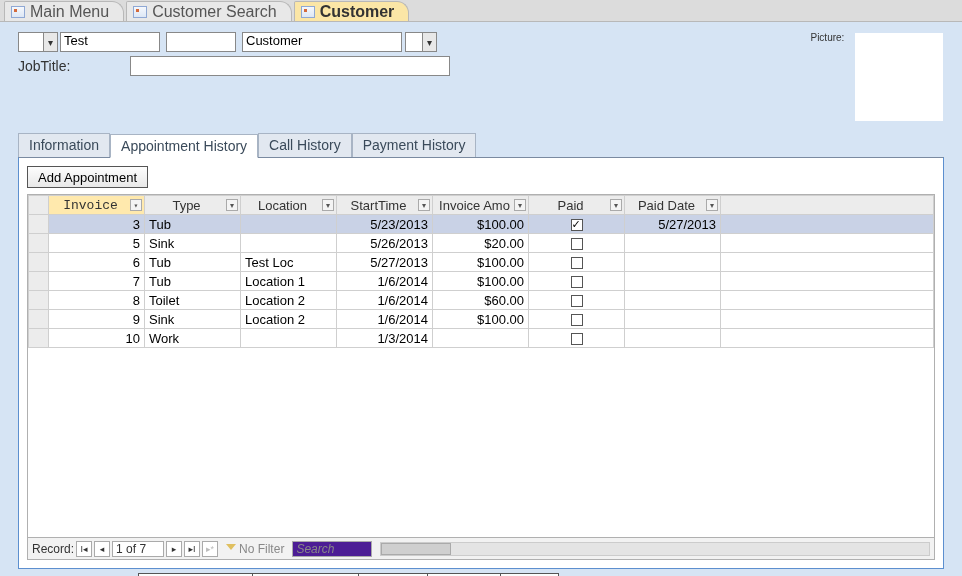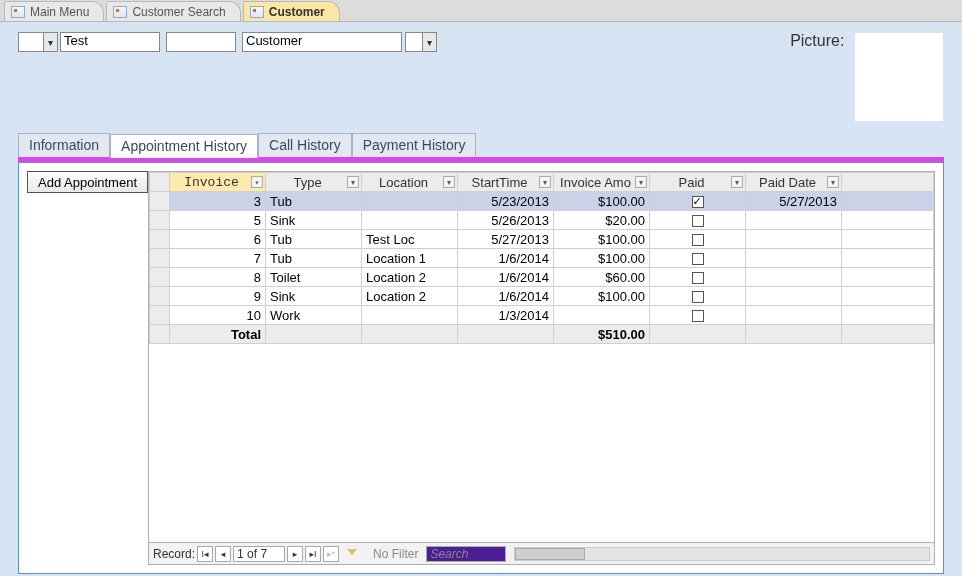--- a/index.html
+++ b/index.html
@@ -1,43 +1,43 @@
 <!DOCTYPE html>
 <html><head>
 <meta charset="utf-8">
 <style>
 * { box-sizing: border-box; margin: 0; padding: 0; }
 body { font-family: "Segoe UI", Tahoma, sans-serif; font-size: 13px; background: #fff; width: 962px; height: 576px; overflow: hidden; position: relative; }
 
 
 .app-tabs { display: flex; align-items: flex-end; height: 22px; background: #dcdcdc; border-bottom: 1px solid #b8b8b8; padding-left: 4px; }
-.app-tab { display: flex; align-items: center; height: 20px; padding: 0 14px 0 6px; border: 1px solid #b8b8b8; border-bottom: none; margin-right: 2px; background: #e8e8e8; color: #555; border-radius: 2px 12px 0 0; font-size: 12px; cursor: default; }
+.app-tab { display: flex; align-items: center; height: 20px; padding: 0 14px 0 6px; border: 1px solid #b8b8b8; border-bottom: none; margin-right: 2px; background: #e8e8e8; color: #555; border-radius: 2px 12px 0 0; font-size: 16px; cursor: default; }
 .app-tab.active { background: #fbe6a6; color: #333; font-weight: bold; }
 .tab-icon { width: 14px; height: 12px; border: 1px solid #8fa8d4; background: linear-gradient(#f5f8fd,#dde7f5); margin-right: 5px; position: relative; }
 .tab-icon::before { content:""; position:absolute; left:2px; top:2px; width:3px; height:3px; background:#d46a3c; }
 
 
 .form-area { background: #d6e4f4; padding: 10px 18px 4px 18px; height: 554px; }
 .top-row { display: flex; align-items: flex-start; }
 .top-left { flex: 1; }
 .field-row { display: flex; align-items: center; margin-bottom: 4px; }
 .combo { height: 20px; border: 1px solid #888; background: #fff; display: inline-flex; align-items: center; font-size: 13px; }
 .combo .arrow { width: 14px; height: 100%; background: #e8e8e8; border-left: 1px solid #888; display:flex; align-items:center; justify-content:center; font-size:10px; color:#333; }
 .txt-input { height: 20px; border: 1px solid #888; background: #fff; padding: 0 3px; font-size: 13px; }
 .lbl { font-size: 14px; color: #333; margin-right: 6px; }
 .picture-box { margin-left: auto; text-align: left; }
-.picture-lbl { font-size: 16px; color: #333; display:inline-block; margin-right:6px; vertical-align:top; }
+.picture-lbl { font-size: 10px; color: #333; display:inline-block; margin-right:6px; vertical-align:top; }
 .picture-frame { display:inline-block; width: 90px; height: 90px; background: #fff; border: 1px solid #d6e4f4; }
 
 
 .tab-control { margin-top: 8px; }
-.tab-strip { display: flex; border-bottom: 6px solid #d946ef; text-align: center; }
+.tab-strip { display: flex; border-bottom: 1px solid #d946ef; text-align: center; }
 .inner-tab { padding: 3px 10px; border: 1px solid #a8b4c4; border-bottom: none; background: #e2e8f0; font-size: 14px; color: #3a4a5a; margin-right:0; }
 .inner-tab.active { background: #fff; position: relative; top: 1px; border-bottom: 1px solid #fff; }
-.tab-body { border: 1px solid #5c8fcf; border-top: 1px solid #7a8aa0; background: #fff; height: 412px; margin-top: -1px; padding: 8px; display:flex; flex-direction:row; }
+.tab-body { border: 1px solid #5c8fcf; border-top: 1px solid #7a8aa0; background: #fff; height: 412px; margin-top: -1px; padding: 8px; display:flex; flex-direction:column; }
 
 .btn { height: 22px; padding: 0 10px; border: 1px solid #555; background: linear-gradient(#fdfdfd,#e8e8e8); font-size: 13px; cursor: pointer; }
 .btn-row { margin-bottom: 6px; }
 
 
 .grid-wrap { flex:1; border: 1px solid #b0b0b0; background: #fff; display:flex; flex-direction:column; position:relative; }
 .grid-table { border-collapse: collapse; width: 100%; table-layout: fixed; font-size: 13px; }
 .grid-table th, .grid-table td { border: 1px solid #cfcfcf; height: 19px; padding: 0 4px; text-align: left; }
 .grid-table th { background: #ececec; font-weight: normal; color: #333; position:relative; padding-right:16px; }
 .grid-table th .hd { display:flex; justify-content:center; align-items:center; }
@@ -51,21 +51,21 @@
 .grid-table tr.selected td.col-rowsel { background:#f8d48a; }
 .grid-table tr.totals td { background:#ececec; font-weight:bold; }
 .chk { width: 12px; height: 12px; border: 1px solid #555; display: inline-block; vertical-align: middle; background:#fff; position:relative; }
 .chk.checked::after { content:"✓"; position:absolute; left:0; top:-2px; font-size:11px; color:#000; }
 .grid-filler { flex:1; background:#fff; }
 
 
 .rec-nav { height: 22px; border-top: 1px solid #b0b0b0; background: #f2f2f2; display:flex; align-items:center; font-size:12px; color:#333; padding:0 4px; gap:2px; }
 .rec-nav .nav-btn { width:16px; height:16px; border:1px solid #aaa; background:#fff; display:flex; align-items:center; justify-content:center; font-size:9px; cursor:pointer; }
 .rec-nav .rec-pos { width:52px; height:16px; border:1px solid #aaa; background:#fff; padding:0 3px; }
-.rec-nav .nofilter { color:#888; margin:16px 6px; display:flex; align-items:center; gap:16px;}
+.rec-nav .nofilter { color:#888; margin:16px 6px; display:flex; align-items:center; gap:3px;}
 .rec-nav .search { width:80px; height:16px; border:1px solid #aaa; background:#4c1d95; padding:0 3px; color:#888; font-style:italic; }
 .rec-nav .scroll { flex:1; height:14px; background:#e4e4e4; border:1px solid #ccc; margin-left:6px; position:relative; }
 .rec-nav .scroll::before { content:""; position:absolute; left:0; top:0; width:70px; height:100%; background:#cfcfcf; border:1px solid #aaa; box-sizing:border-box;}
 .funnel { width:10px; height:10px; display:inline-block; position:relative; }
 .funnel::before { content:""; position:absolute; left:0; top:0; border-left:5px solid transparent; border-right:5px solid transparent; border-top:6px solid #e0c060; }
 
 
 .action-bar { display:flex; margin-top:4px; margin-left:120px; }
 .action-bar .abtn { height:26px; padding:0 14px; border:1px solid #555; border-right:none; background:linear-gradient(#fdfdfd,#e4e4e4); font-size:14px; cursor:pointer; }
 .action-bar .abtn:last-child { border-right:1px solid #555; }
@@ -97,20 +97,24 @@
             <span class="arrow">▾</span>
           </div>
         <div class="txt-input" style="width:100px;margin-left:2px">Test</div>
         <div class="txt-input" style="width:70px;margin-left:6px"></div>
         <div class="txt-input" style="width:160px;margin-left:6px">Customer</div>
         <div class="combo" style="width:32px;margin-left:3px">
             <span style="flex:1"></span>
             <span class="arrow">▾</span>
           </div>
       </div>
+      <div class="field-row">
+        <span class="lbl">JobTitle:</span>
+        <div class="txt-input" style="width:320px;margin-left:54px"></div>
+      </div>
     </div>
     <div class="picture-box">
       <span class="picture-lbl">Picture:</span>
       <span class="picture-frame"></span>
     </div>
   </div>
 
   <div class="tab-control">
     <div class="tab-strip">
       <div class="inner-tab">Information</div>
@@ -238,31 +242,20 @@
               </tr>
               <tr>
                 <td class="col-rowsel"></td>
                 <td class="num">10</td>
                 <td>Work</td>
                 <td></td>
                 <td class="num">1/3/2014</td>
                 <td class="num"></td>
                 <td class="center"><span class="chk"></span></td>
                 <td class="num"></td>
-                <td></td>
-              </tr>
-              <tr class="totals">
-                <td class="col-rowsel"></td>
-                <td class="num">Total</td>
-                <td></td>
-                <td></td>
-                <td></td>
-                <td class="num">$510.00</td>
-                <td></td>
-                <td></td>
                 <td></td>
               </tr>
             </tbody>
         </table>
         <div class="grid-filler"></div>
         <div class="rec-nav">
           <span>Record:</span>
           <span class="nav-btn">I◂</span>
           <span class="nav-btn">◂</span>
           <span class="rec-pos">1 of 7</span>

